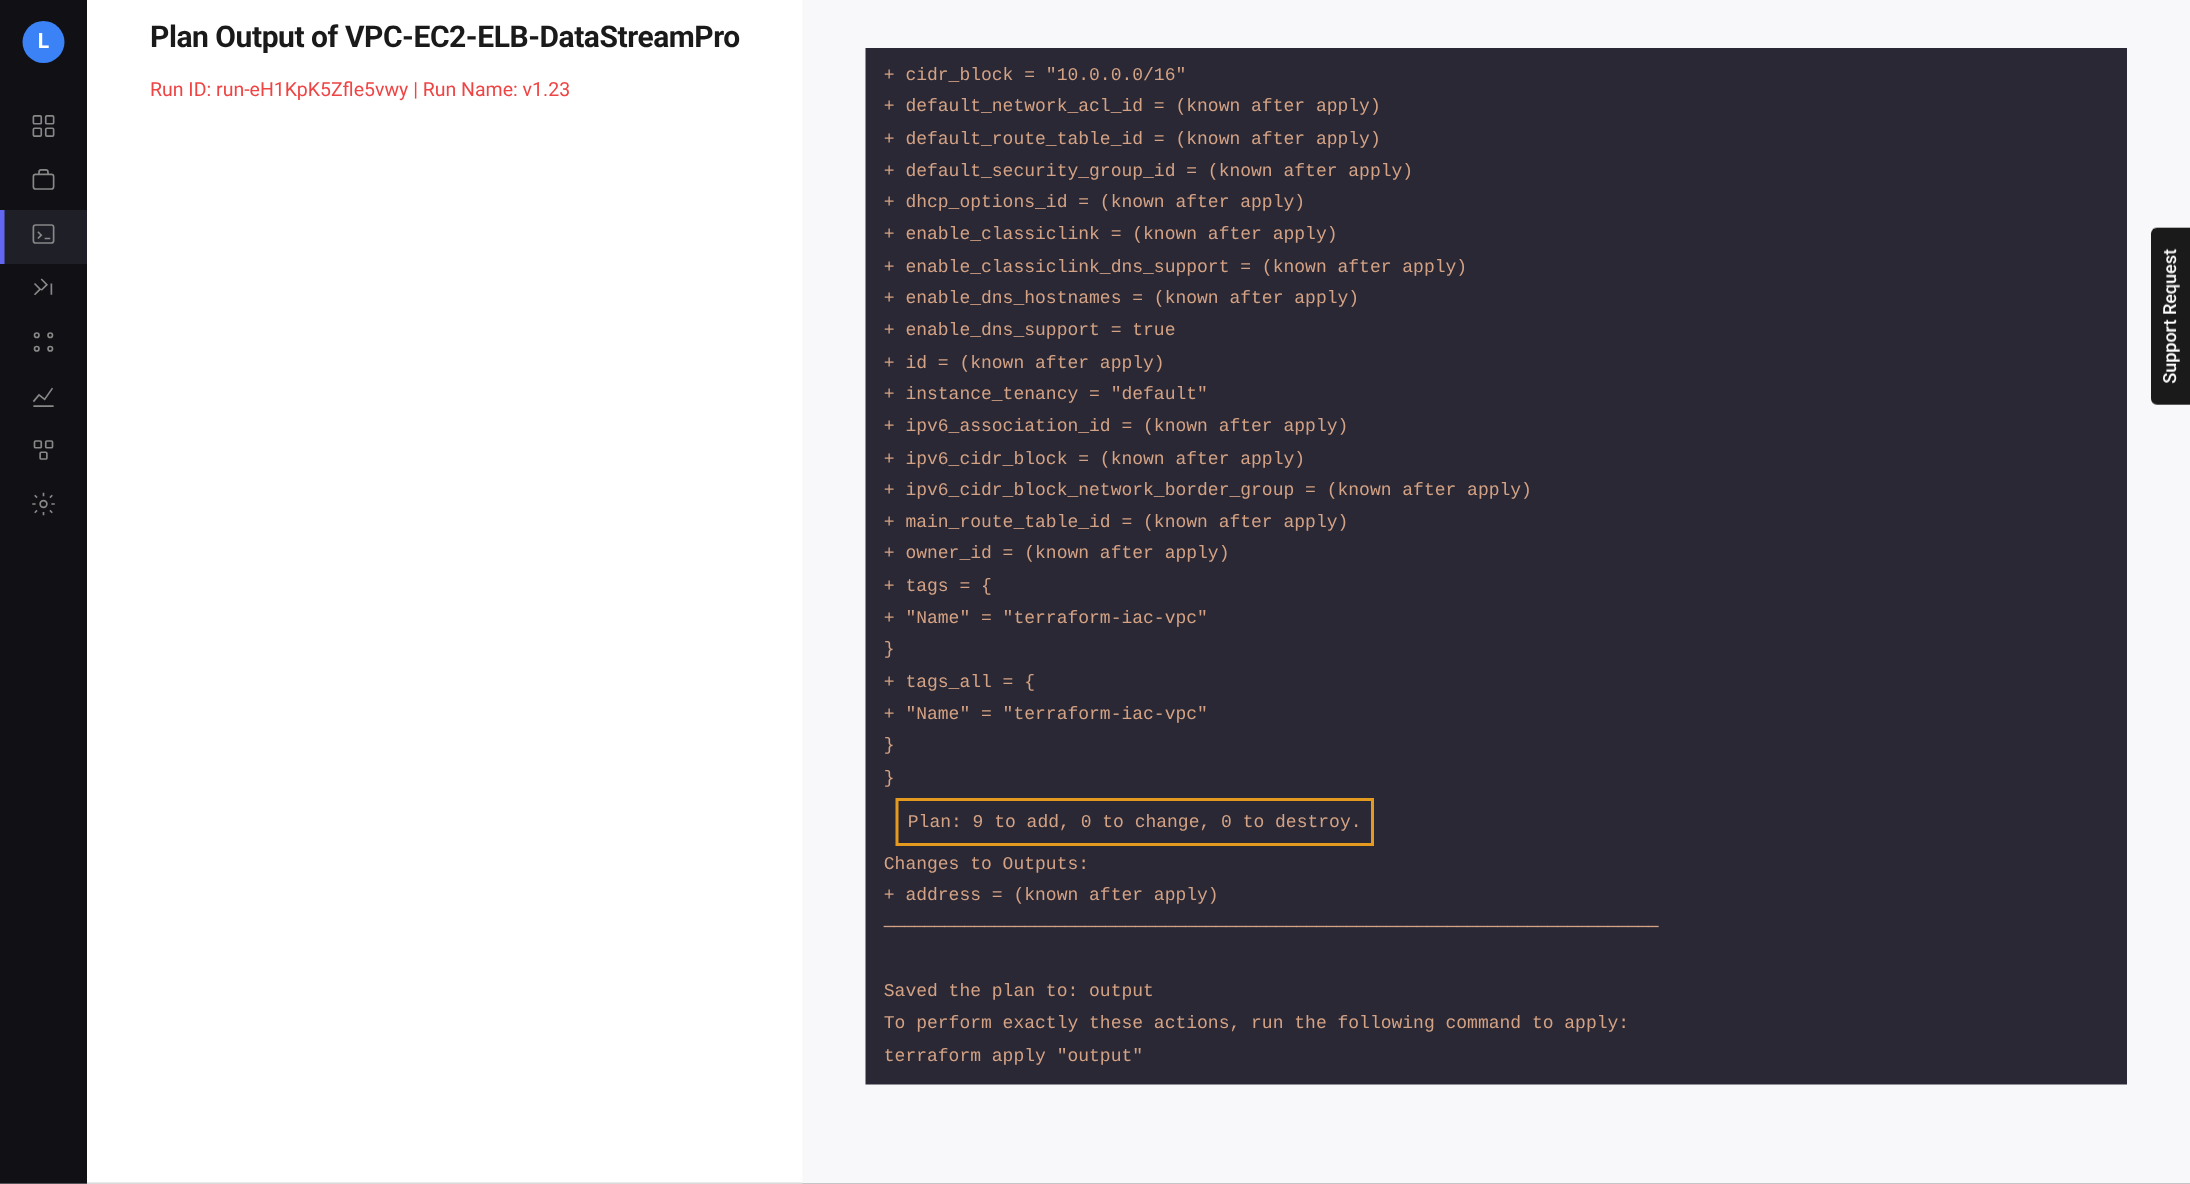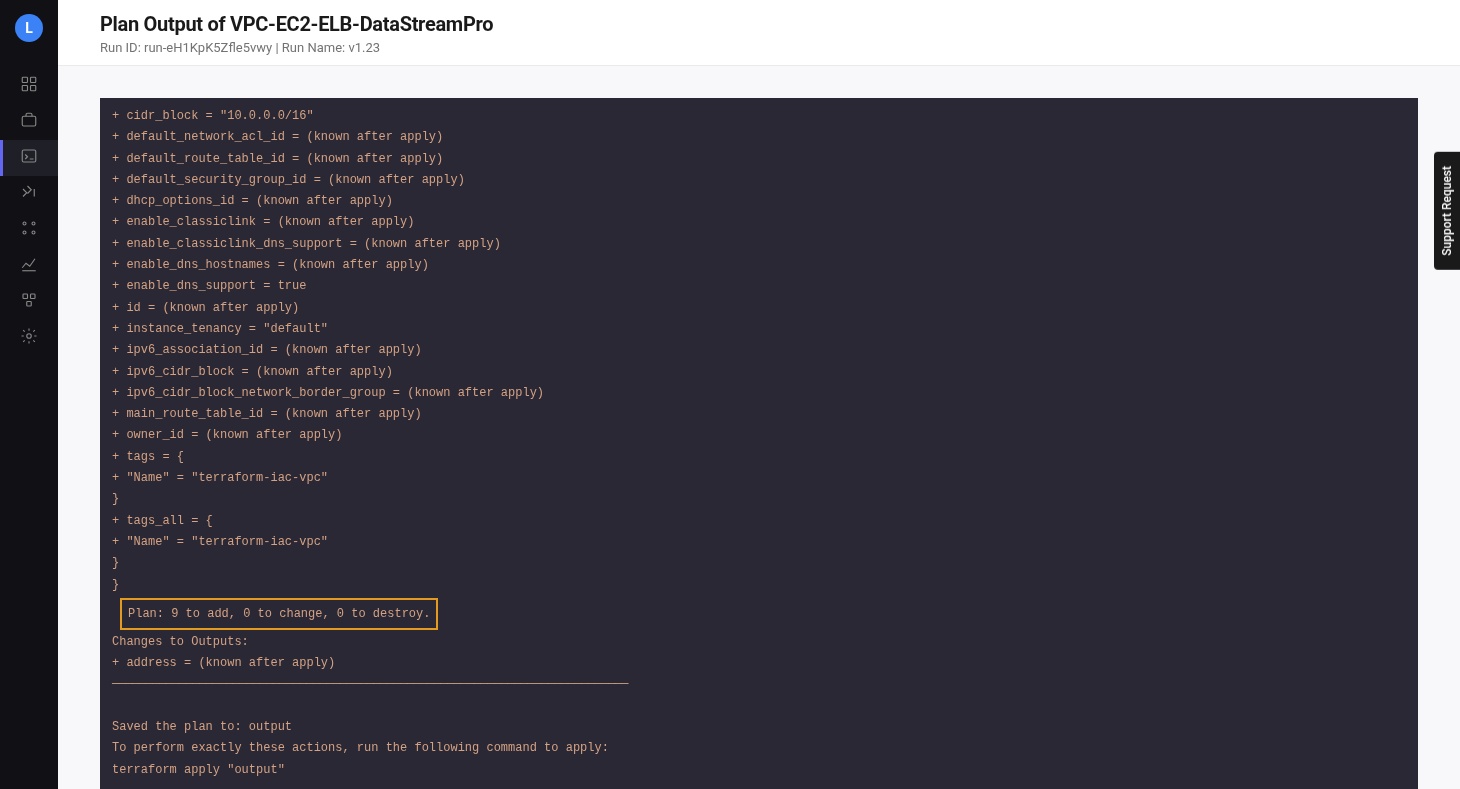--- a/index.html
+++ b/index.html
@@ -65,38 +65,37 @@
       fill: none;
       stroke-width: 1.5;
     }
     .main {
       position: absolute;
       left: 58px;
       top: 0;
       right: 0;
       height: 100%;
       display: flex;
-      flex-direction: column;
       justify-content: center;
     }
     .header {
       padding: 12px 42px 10px 42px;
       border-bottom: 1px solid #eaeaea;
       background: #fff;
     }
     .title {
       font-size: 20px;
       font-weight: 700;
       color: #1a1a1a;
       letter-spacing: -0.3px;
     }
     .subtitle {
       font-size: 13px;
-      color: #737373;
-      margin-top: 4px;
+      color: #ef4444;
+      margin-top: 17px;
     }
     .content-area {
       flex: 1;
       overflow-y: auto;
       background: #f8f8fa;
       padding: 32px 42px;
     }
     .code-block {
       background: #2a2834;
       padding: 8px 0;

